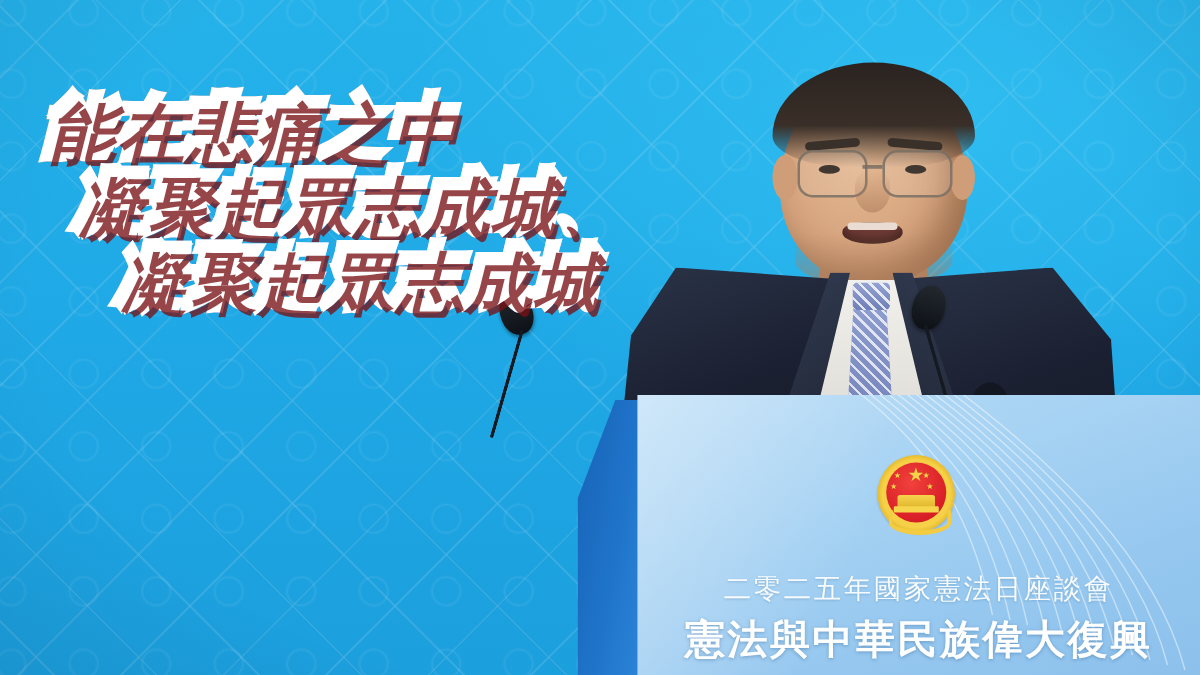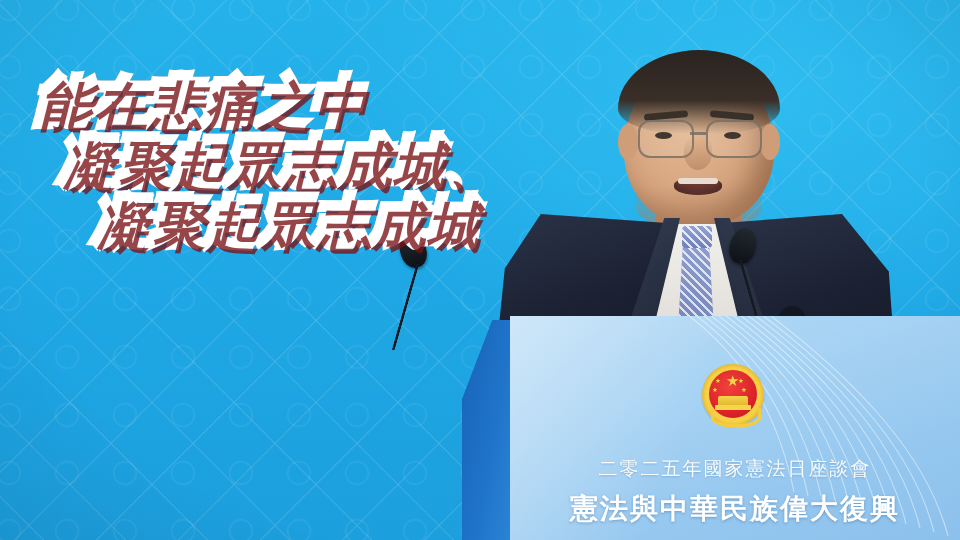--- a/index.html
+++ b/index.html
@@ -206,23 +206,23 @@
     position:absolute;left:9px;top:44px;width:44px;height:16px;
     border-bottom:4px solid #f3cc42;border-left:3px solid #f3cc42;border-right:3px solid #f3cc42;
     border-radius:0 0 50% 50%;
   }
 
   .podium-txt{
     position:absolute;left:48px;width:450px;text-align:center;
     font-family:"DejaVu Serif","Liberation Serif",serif;color:#ffffff;
     letter-spacing:2px;white-space:nowrap;
   }
-  .podium-line1{top:140px;font-size:19px;font-weight:400;opacity:.93;
+  .podium-line1{top:140px;font-size:22px;font-weight:400;opacity:.93;
     text-shadow:0 1px 2px rgba(20,70,120,.25);}
-  .podium-line2{top:174px;font-size:28px;font-weight:700;
+  .podium-line2{top:174px;font-size:32px;font-weight:700;
     text-shadow:0 1px 3px rgba(20,70,120,.35);}
 
   
   .headline{
     position:absolute;left:0;top:74px;width:560px;
     font-family:"DejaVu Sans","Liberation Sans",sans-serif;
     font-weight:700;font-style:italic;
   }
   .hl{
     white-space:nowrap;line-height:1;letter-spacing:1px;

